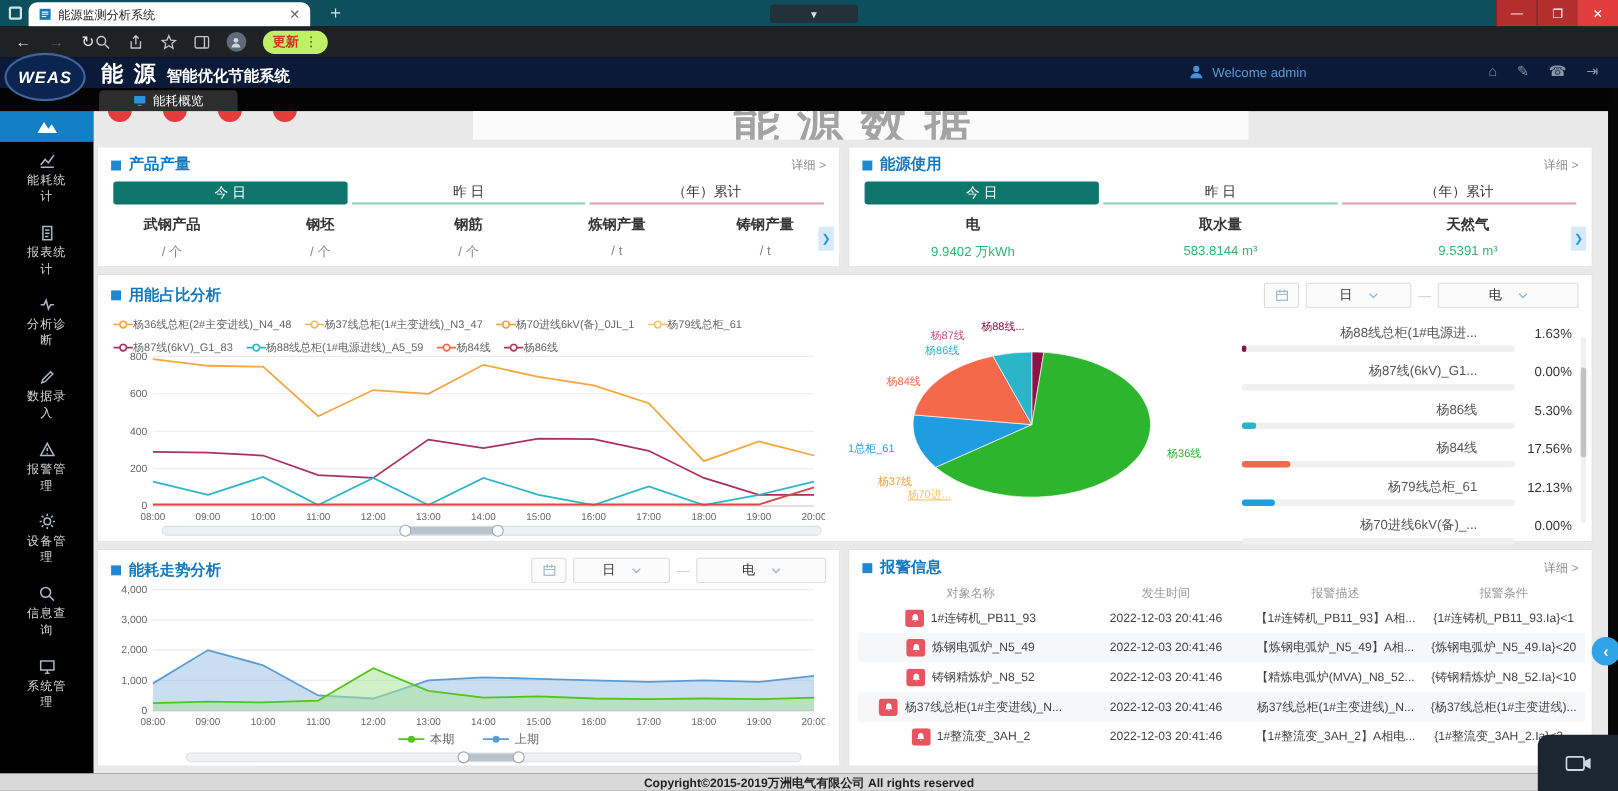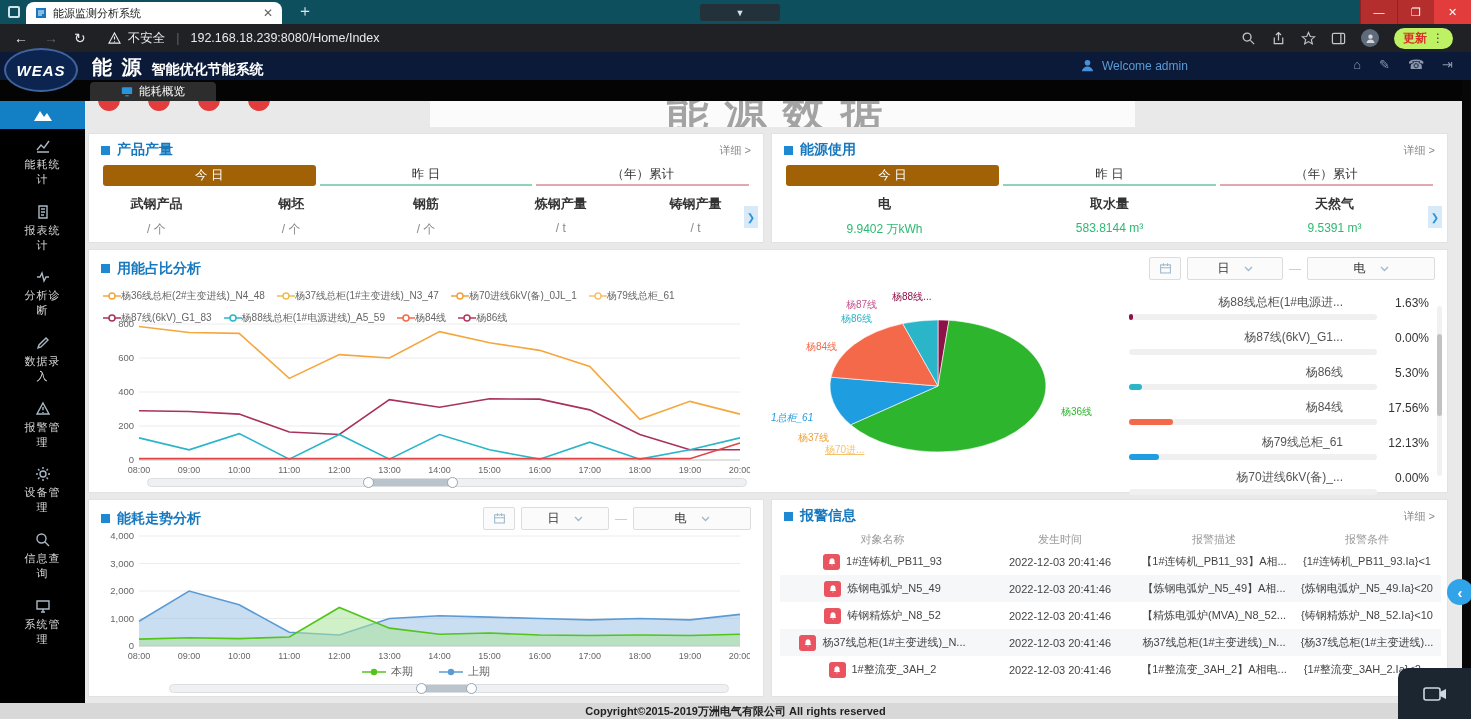--- a/index.html
+++ b/index.html
@@ -73,21 +73,21 @@
 .p-alarm{left:771px;top:499px;width:677px;height:198px}
 .phead{display:flex;align-items:center;padding:7px 12px 4px}
 .psq{width:9px;height:9px;background:#1e88d2;margin-right:7px}
 .ptitle{font-size:14px;font-weight:bold;color:#1678be;flex:1}
 .pdetail{font-size:11px;color:#8a8a8a;cursor:pointer}
 
 
 .ptabs{display:flex;margin:2px 14px 0;gap:4px}
 .ptab{flex:1;height:21px;line-height:19px;text-align:center;font-size:12.5px;color:#333;border-bottom:2px solid #8fd3b8;cursor:pointer}
 .ptab.alt{border-bottom-color:#e2a7b0}
-.ptab.active{background:#a16207;color:#fff;border-radius:3px;border-bottom:none;line-height:21px}
+.ptab.active{background:#0f766e;color:#fff;border-radius:3px;border-bottom:none;line-height:21px}
 .pcols{display:flex;margin-top:9px}
 .pcol{flex:1;text-align:center}
 .pcol-name{font-size:13px;font-weight:bold;color:#333}
 .pcol-val{font-size:12px;margin-top:8px;color:#888}
 .pcol-val.green{color:#2eb872}
 .mini-next{position:absolute;right:5px;top:72px;width:14px;height:22px;background:#d8eaf8;color:#2b93d9;font-size:10px;display:flex;align-items:center;justify-content:center;cursor:pointer}
 
 
 .selgroup{display:flex;align-items:center;gap:6px}
 .selbox{height:23px;background:#fbfbfb;border:1px solid #dcdcdc;border-radius:2px;display:flex;align-items:center;justify-content:center}
@@ -160,29 +160,20 @@
       <div class="winbtn max">❐</div>
       <div class="winbtn close">✕</div>
     </div>
   </div>
 
   <div class="addrbar">
     <div class="nav-arrows">
       <span>←</span>
       <span class="dim">→</span>
       <span>↻</span>
-    </div>
-    <div class="addr-main">
-      <svg width="13" height="12" viewBox="0 0 14 13">
-          <path d="M7 1 L13 12 H1 Z" fill="none" stroke="#e8eaed" stroke-width="1.2"></path>
-          <path d="M7 5v3.2M7 10v1" stroke="#e8eaed" stroke-width="1.2"></path>
-        </svg>
-      <span>不安全</span>
-      <span class="addr-sep">|</span>
-      <span>192.168.18.239:8080/Home/Index</span>
     </div>
     <div class="addr-icons">
       <svg width="15" height="15" viewBox="0 0 16 16">
           <circle cx="6.5" cy="6.5" r="4.2" fill="none" stroke="#c3c7cc" stroke-width="1.4"></circle>
           <path d="M10 10 L14 14" stroke="#c3c7cc" stroke-width="1.4"></path>
         </svg>
       <svg width="15" height="15" viewBox="0 0 16 16">
           <path d="M8 10V2M5.3 4.3 8 1.6l2.7 2.7M3.5 7v6.5h9V7" fill="none" stroke="#c3c7cc" stroke-width="1.3"></path>
         </svg>
       <svg width="15" height="15" viewBox="0 0 16 16">
@@ -484,21 +475,21 @@
           <path d="M169 96 L180.0 30.3 A108 66 0 1 1 81.6 134.8 Z" fill="#2db52d" stroke="#fff" stroke-width="0.6"></path>
           <path d="M169 96 L81.6 134.8 A108 66 0 0 1 62.0 87.2 Z" fill="#1e9de0" stroke="#fff" stroke-width="0.6"></path>
           <path d="M169 96 L62.0 87.2 A108 66 0 0 1 133.7 33.6 Z" fill="#f4694a" stroke="#fff" stroke-width="0.6"></path>
           <path d="M169 96 L133.7 33.6 A108 66 0 0 1 169.0 30.0 Z" fill="#2ab5c9" stroke="#fff" stroke-width="0.6"></path>
         </svg>
       <div id="pie-labels">
           <div class="pie-label" style="left: 77px; top: 8px; color: rgb(192, 83, 138);">杨87线</div>
           <div class="pie-label" style="left: 123px; top: 0px; color: rgb(142, 17, 72);">杨88线...</div>
           <div class="pie-label" style="left: 72px; top: 22px; color: rgb(42, 181, 201);">杨86线</div>
           <div class="pie-label" style="left: 37px; top: 50px; color: rgb(244, 105, 74);">杨84线</div>
-          <div class="pie-label" style="left: 2px; top: 121px; color: rgb(30, 157, 224); font-style: italic;">1总柜_61</div>
+          <div class="pie-label" style="left: 2px; top: 111px; color: rgb(30, 157, 224);">1总柜_61</div>
           <div class="pie-label" style="left: 29px; top: 141px; color: rgb(240, 161, 58);">杨37线</div>
           <div class="pie-label" style="left: 56px; top: 153px; color: rgb(246, 194, 106); text-decoration: underline;">杨70进...</div>
           <div class="pie-label" style="left: 292px; top: 115px; color: rgb(45, 181, 45);">杨36线</div>
         </div>
     </div>
     <div class="ratio-list" id="ratio-list">
         <div class="rl-row">
           <div class="rl-top">
             <span class="rl-name">杨88线总柜(1#电源进...</span>
             <span class="rl-pct">1.63%</span>

